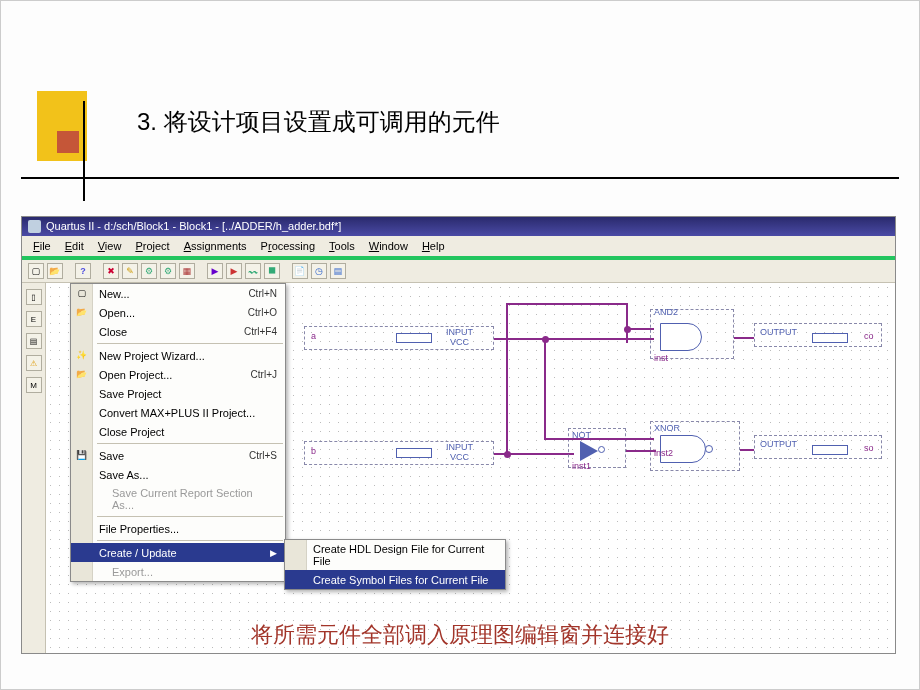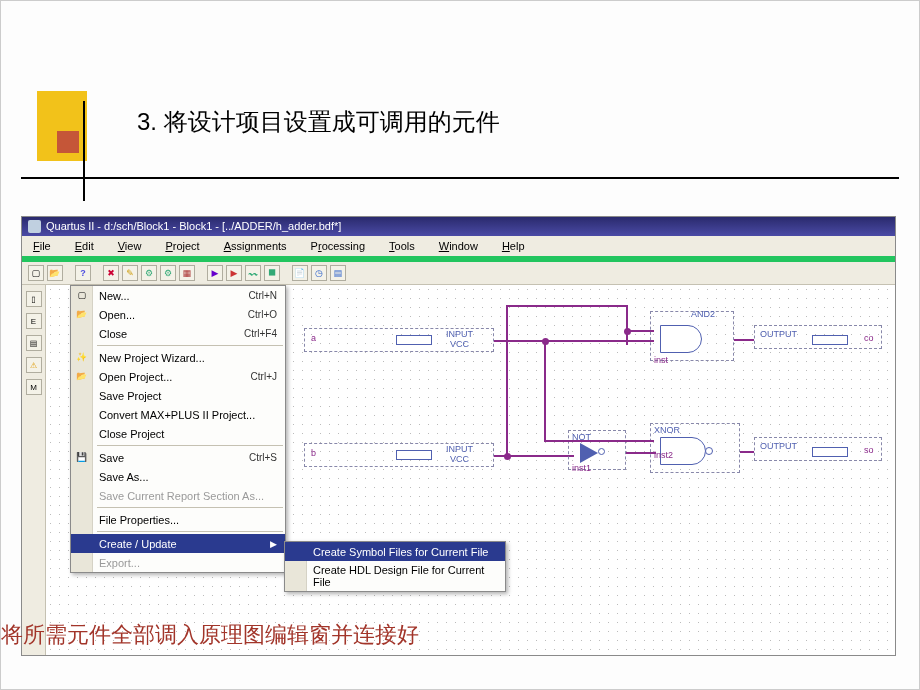--- a/index.html
+++ b/index.html
@@ -64,24 +64,24 @@
     gap: 5px;
   }
   .titlebar .app-icon {
     width: 13px; height: 13px;
     background: #c0d0e0;
     display: inline-block;
     border-radius: 2px;
   }
   .menubar {
     display: flex;
-    gap: 10px;
+    gap: 0;
     padding: 2px 4px;
     background: #efece1;
-    border-bottom: 6px solid #22c55e;
+    border-bottom: 4px solid #22c55e;
   }
   .menubar span {
     padding: 2px 7px;
     cursor: default;
   }
   .menubar span u { text-decoration: underline; }
   .toolbar {
     display: flex;
     align-items: center;
     gap: 3px;
@@ -167,21 +167,21 @@
     left: 4px; top: 2px;
     width: 14px; height: 14px;
     font-size: 9px;
     display: flex; align-items: center; justify-content: center;
   }
   .dd-item .shortcut {
     margin-left: auto;
     color: #333;
     font-size: 10px;
   }
-  .dd-item.disabled { color: #9a9a9a; }
+  .dd-item.disabled { color: #9a9a9a; margin-left: 13px; }
   .dd-item.highlight { background: #2a3a8f; color: #fff; }
   .dd-sep {
     height: 1px;
     background: #c5c1b2;
     margin: 2px 2px 2px 26px;
   }
   .dd-item .arrow {
     margin-left: auto;
     font-size: 9px;
   }
@@ -275,21 +275,21 @@
     width:5px; height:5px;
     border:1px solid #5060b0;
     background:#fff;
     border-radius:50%;
   }
 
   .bottom-text {
     position: absolute;
     left: 0; right: 0;
     top: 619px;
-    text-align: left;
+    text-align: center;
     font-size: 22px;
     color: #a2352a;
     font-family: "SimSun", serif;
   }
 </style>
 </head>
 <body>
 
 <div class="deco-yellow"></div>
 <div class="deco-red"></div>
@@ -406,25 +406,25 @@
           <span>Create / Update</span>
           <span class="arrow">▶</span>
         </div>
         <div class="dd-item disabled">
           <span>Export...</span>
         </div>
       </div>
 
       <div class="submenu">
         <div class="iconcol"></div>
+        <div class="sm-item">
+          <span>Create HDL Design File for Current File</span>
+        </div>
         <div class="sm-item highlight">
           <span>Create Symbol Files for Current File</span>
-        </div>
-        <div class="sm-item">
-          <span>Create HDL Design File for Current File</span>
         </div>
       </div>
 
       <div class="sch-box" style="left:258px; top:43px; width:190px; height:24px;"></div>
       <span class="sch-label" style="left:265px; top:48px; color:#8a2a8a;">a</span>
       <div class="sch-pin" style="left:350px; top:50px; width:36px;"></div>
       <span class="sch-label" style="left:400px; top:44px;">INPUT</span>
       <span class="sch-label" style="left:404px; top:54px;">VCC</span>
 
       <div class="sch-box" style="left:258px; top:158px; width:190px; height:24px;"></div>
@@ -439,21 +439,21 @@
 
       <div class="sch-wire" style="left:448px; top:170px; width:80px; height:2px;"></div>
       <div class="sch-wire" style="left:580px; top:20px; width:2px; height:40px;"></div>
       <div class="sch-wire" style="left:460px; top:20px; width:122px; height:2px;"></div>
       <div class="sch-wire" style="left:460px; top:20px; width:2px; height:152px;"></div>
       <div class="sch-node" style="left:461px; top:171px;"></div>
       <div class="sch-wire" style="left:580px; top:45px; width:28px; height:2px;"></div>
       <div class="sch-node" style="left:581px; top:46px;"></div>
 
       <div class="sch-box" style="left:604px; top:26px; width:84px; height:50px;"></div>
-      <span class="sch-label" style="left:608px; top:24px;margin-left:37px;">AND2</span>
+      <span class="sch-label" style="left:608px; top:24px;">AND2</span>
       <div class="gate-and" style="left:614px; top:40px; width:42px; height:28px;"></div>
       <span class="sch-label" style="left:608px; top:70px; color:#8a2a8a;">inst</span>
 
       <div class="sch-box" style="left:522px; top:145px; width:58px; height:40px;"></div>
       <span class="sch-label" style="left:526px; top:147px;">NOT</span>
       <div class="gate-not" style="left:534px; top:158px;"></div>
       <span class="sch-label" style="left:526px; top:178px; color:#8a2a8a;">inst1</span>
       <div class="sch-wire" style="left:580px; top:167px; width:30px; height:2px;"></div>
 
       <div class="sch-box" style="left:604px; top:138px; width:90px; height:50px;"></div>

